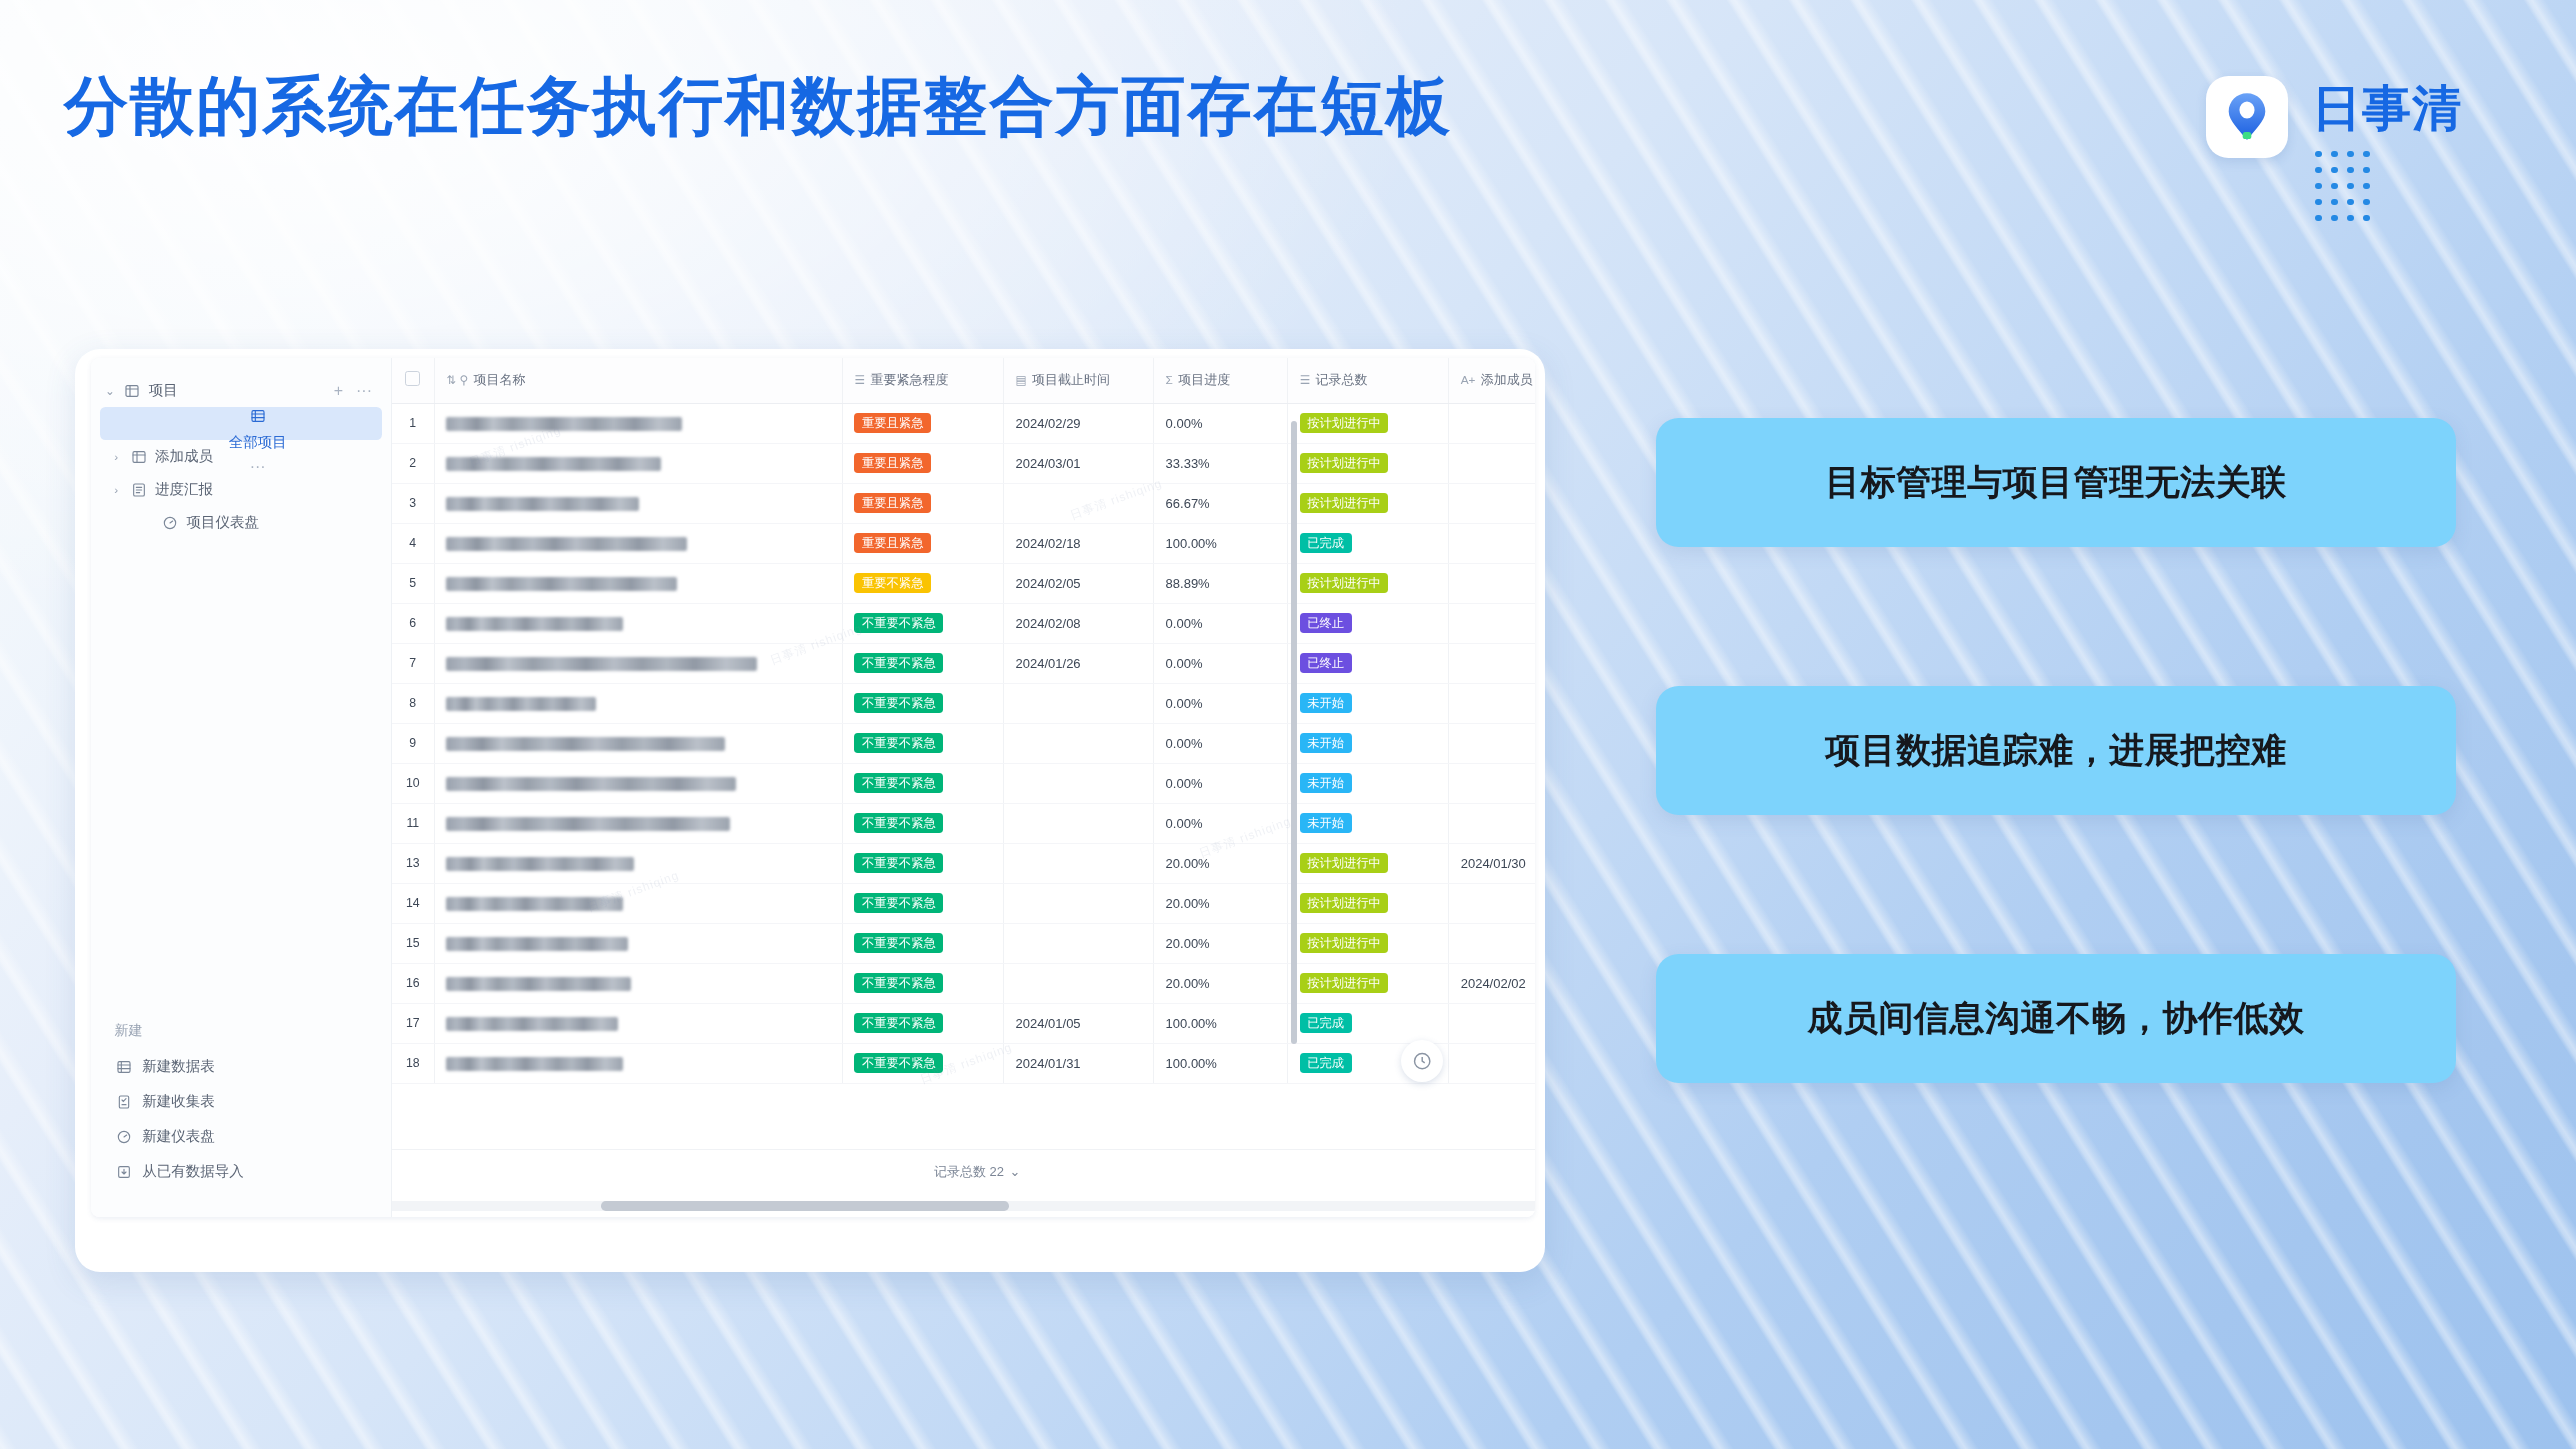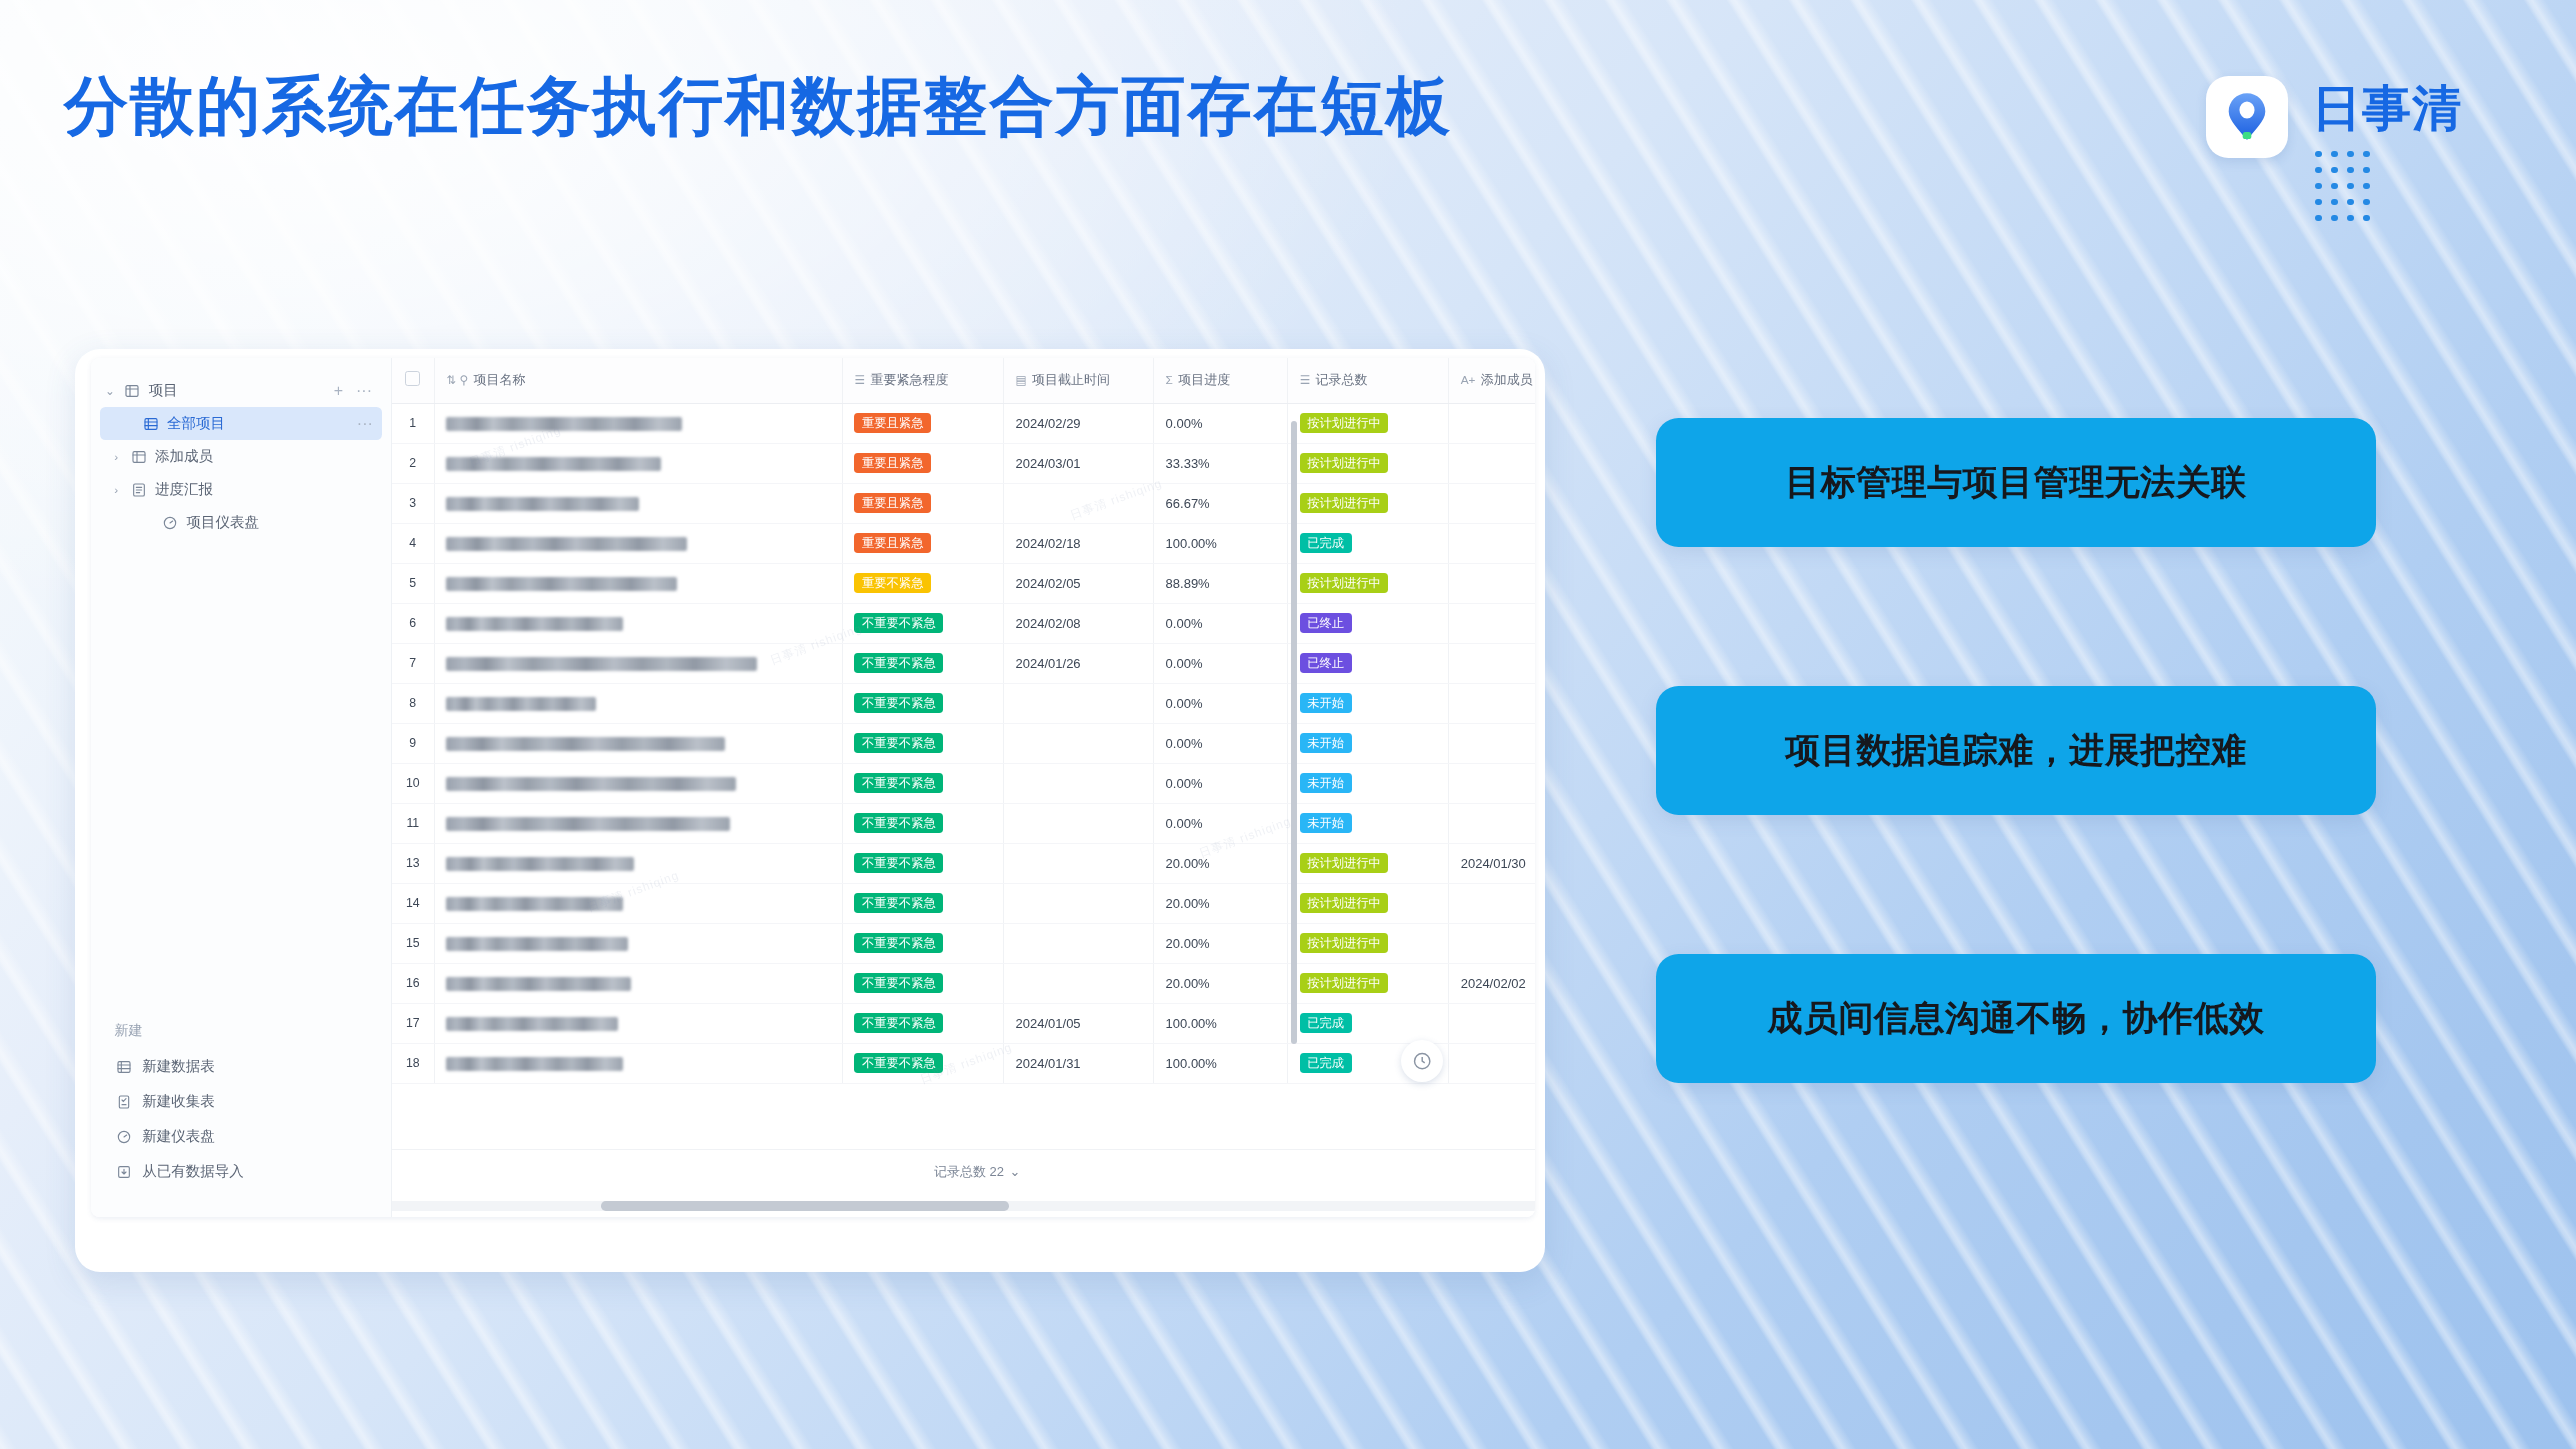--- a/index.html
+++ b/index.html
@@ -149,20 +149,21 @@
     padding: 0 8.6px 0 10.7px;
     gap: 7.5px;
     border-radius: 5.4px;
     color: #5b6575;
     font-size: 14.5px;
   }
   .sb-item.child { padding-left: 42px; }
   .sb-item.selected {
     background: #d9e7fb;
     color: #2a6ad4;
+    flex-direction: column;
   }
   .sb-item.selected .sb-ico { color: #2a6ad4; }
 
   #sb-create {
     position: absolute;
     left: 0; right: 0; bottom: 28px;
   }
   #sb-create-title {
     font-size: 14px; color: #98a3b3;
     padding: 0 0 8.6px 23.6px;
@@ -303,23 +304,23 @@
     transform: rotate(-20deg);
     white-space: nowrap;
     pointer-events: none;
     letter-spacing: 1.1px;
   }
 
   
   .callout {
     position: absolute;
     left: 1656px;
-    width: 720px;
+    width: 800px;
     height: 129px;
-    background: #0ea5e9;
+    background: #7dd3fc;
     border-radius: 22.5px;
     box-shadow: 0 5.4px 18px rgba(60,100,160,.13);
     display: flex;
     align-items: center;
     justify-content: center;
     padding: 0 21.5px;
   }
   .callout span {
     font-size: 35px;
     font-weight: 700;

